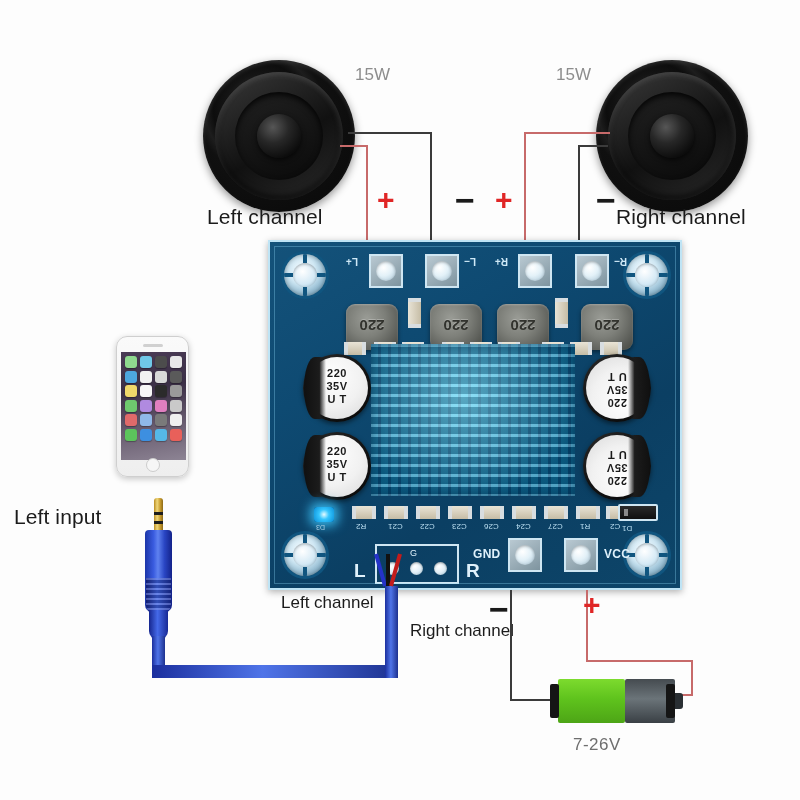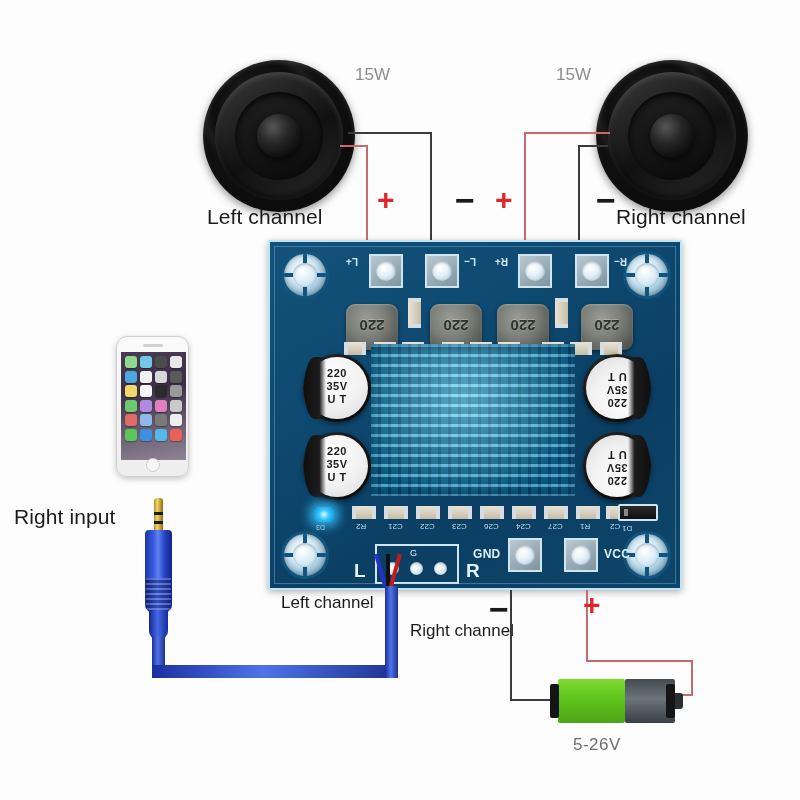--- a/index.html
+++ b/index.html
@@ -386,35 +386,35 @@
 
   <svg class="twire" style="left:368px; top:552px; width:60px; height:42px;" viewBox="0 0 60 42">
     <path d="M8 2 L17 34" stroke="#2432c8" stroke-width="4" fill="none"></path>
     <path d="M20 2 L20 34" stroke="#111111" stroke-width="4" fill="none"></path>
     <path d="M32 2 L23 34" stroke="#c21c1c" stroke-width="4" fill="none"></path>
   </svg>
 
   <div class="lbl lbl-mid" style="left:281px; top:593px;">Left channel</div>
   <div class="lbl lbl-mid" style="left:410px; top:621px;">Right channel</div>
 
-  <div class="lbl lbl-big" style="left:14px; top:505px;">Right input</div>
+  <div class="lbl lbl-big" style="left:14px; top:505px;">Left input</div>
 
   <div class="wire wire-v" style="left:510px; top:590px; height:111px;"></div>
   <div class="wire wire-h" style="left:510px; top:699px; width:46px;"></div>
 
   <div class="wire wire-red wire-v" style="left:586px; top:590px; height:72px;"></div>
   <div class="wire wire-red wire-h" style="left:586px; top:660px; width:107px;"></div>
   <div class="wire wire-red wire-v" style="left:691px; top:660px; height:35px;"></div>
   <div class="wire wire-red wire-h" style="left:680px; top:694px; width:13px;"></div>
 
   <div class="pol pol-minus" style="left:489px; top:592px;">−</div>
   <div class="pol pol-plus" style="left:583px; top:590px;">+</div>
 
   <div id="battery">
     <div id="batt-green"></div>
     <div id="batt-grey"></div>
     <div class="batt-cap" style="left:2px;"></div>
     <div class="batt-cap" style="left:118px;"></div>
     <div id="batt-nub"></div>
   </div>
-  <div class="lbl lbl-batt" style="left:573px; top:735px;">5-26V</div>
+  <div class="lbl lbl-batt" style="left:573px; top:735px;">7-26V</div>
 
 </div>
 
 </body></html>

